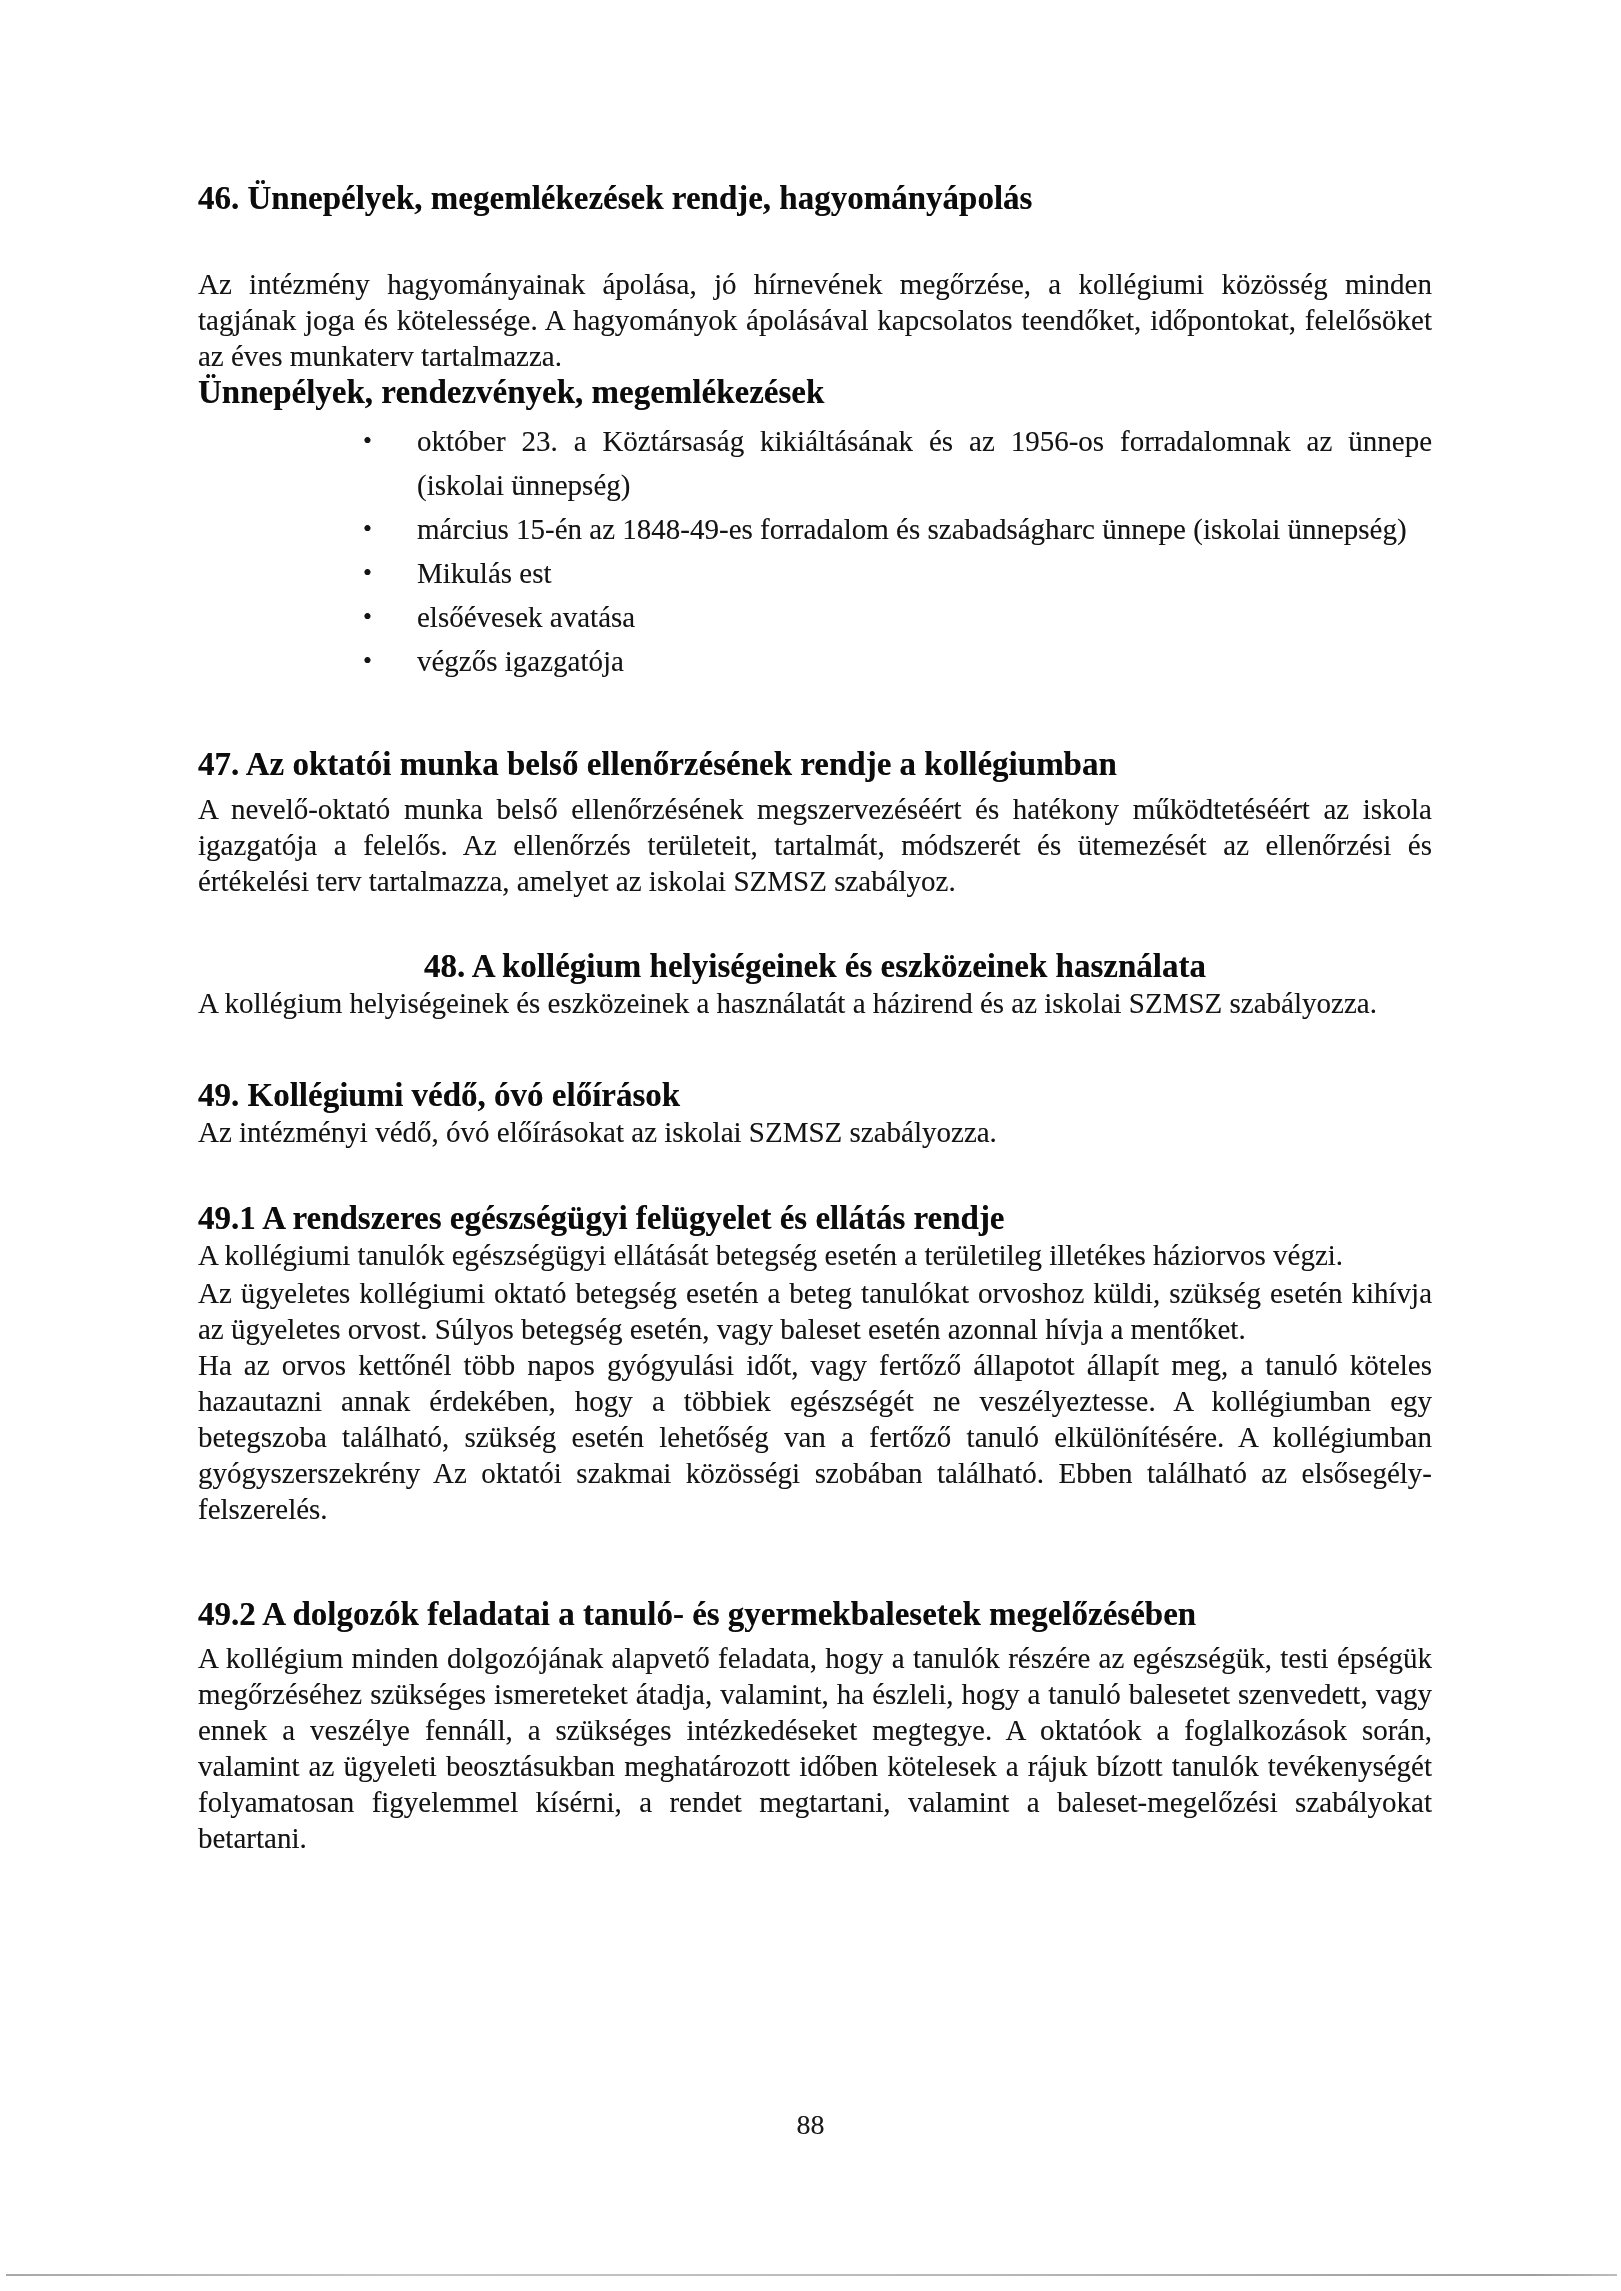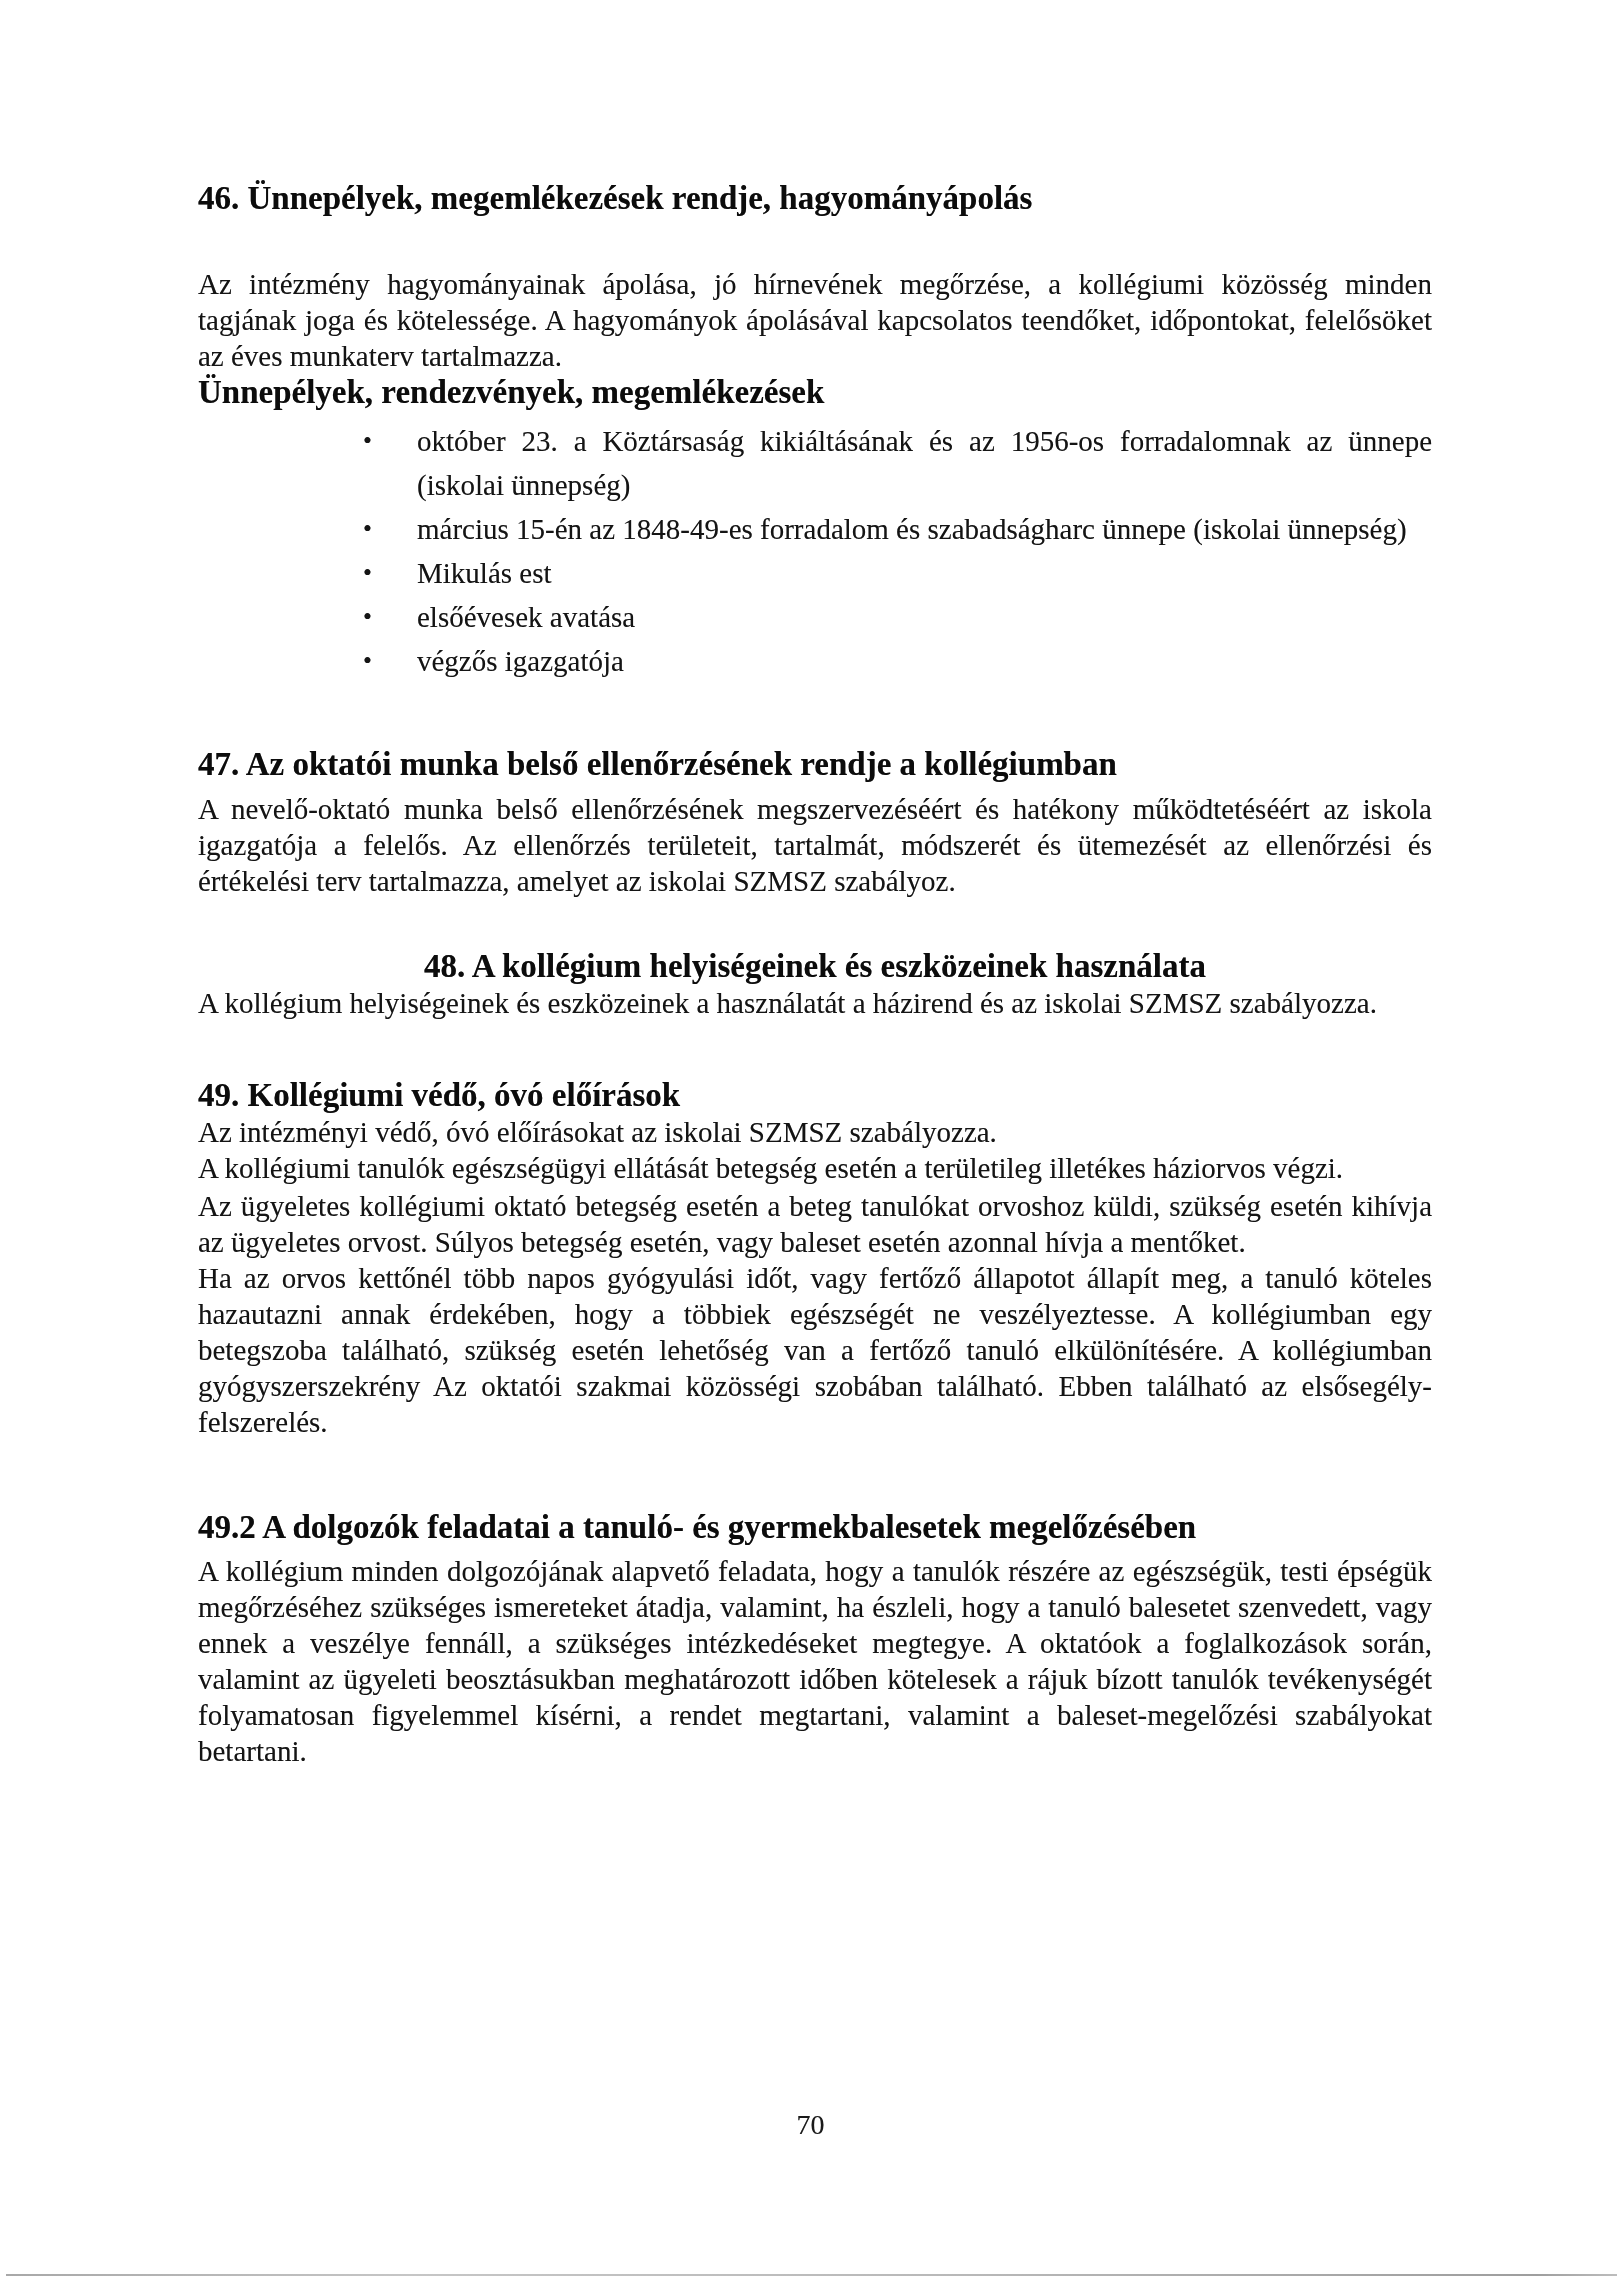--- a/index.html
+++ b/index.html
@@ -128,26 +128,27 @@
 
     <div class="heading h47">47. Az oktatói munka belső ellenőrzésének rendje a kollégiumban</div>
     <p class="body-text p47">A nevelő-oktató munka belső ellenőrzésének megszervezéséért és hatékony működtetéséért az iskola igazgatója a felelős. Az ellenőrzés területeit, tartalmát, módszerét és ütemezését az ellenőrzési és értékelési terv tartalmazza, amelyet az iskolai SZMSZ szabályoz.</p>
 
     <div class="heading h48">48. A kollégium helyiségeinek és eszközeinek használata</div>
     <p class="body-text p48">A kollégium helyiségeinek és eszközeinek a használatát a házirend és az iskolai SZMSZ szabályozza.</p>
 
     <div class="heading h49">49. Kollégiumi védő, óvó előírások</div>
     <p class="body-text p49">Az intézményi védő, óvó előírásokat az iskolai SZMSZ szabályozza.</p>
 
+    <div class="heading h49-1">49.1 A rendszeres egészségügyi felügyelet és ellátás rendje</div>
     <p class="body-text">A kollégiumi tanulók egészségügyi ellátását betegség esetén a területileg illetékes háziorvos végzi.</p>
     <p class="body-text p49-1">Az ügyeletes kollégiumi oktató betegség esetén a beteg tanulókat orvoshoz küldi, szükség esetén kihívja az ügyeletes orvost. Súlyos betegség esetén, vagy baleset esetén azonnal hívja a mentőket.</p>
     <p class="body-text">Ha az orvos kettőnél több napos gyógyulási időt, vagy fertőző állapotot állapít meg, a tanuló köteles hazautazni annak érdekében, hogy a többiek egészségét ne veszélyeztesse. A kollégiumban egy betegszoba található, szükség esetén lehetőség van a fertőző tanuló elkülönítésére.  A kollégiumban gyógyszerszekrény Az oktatói szakmai közösségi szobában található. Ebben található az elsősegély-felszerelés.</p>
 
     <div class="heading h49-2">49.2 A dolgozók feladatai a tanuló- és gyermekbalesetek megelőzésében</div>
     <p class="body-text p49-2">A kollégium minden dolgozójának alapvető feladata, hogy a tanulók részére az egészségük, testi épségük megőrzéséhez szükséges ismereteket átadja, valamint, ha észleli, hogy a tanuló balesetet szenvedett, vagy ennek a veszélye fennáll, a szükséges intézkedéseket megtegye.  A oktatóok a foglalkozások során, valamint az ügyeleti beosztásukban meghatározott időben kötelesek a rájuk bízott tanulók tevékenységét folyamatosan figyelemmel kísérni, a rendet megtartani, valamint a baleset-megelőzési szabályokat betartani.</p>
 
   </div>
 
-  <div class="page-number">70</div>
+  <div class="page-number">88</div>
 
   <div class="scan-edge-line"></div>
 </div>
 
 
 </body></html>

